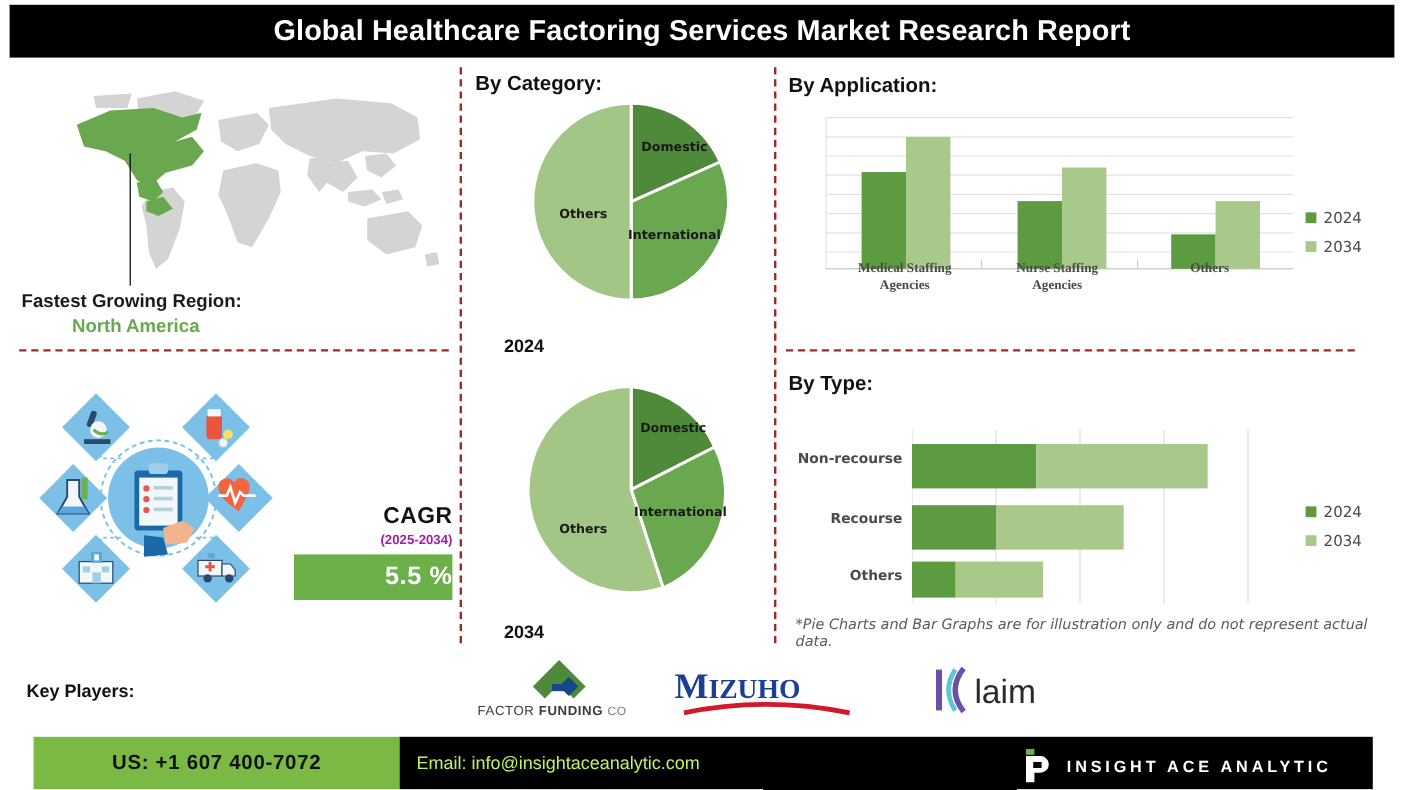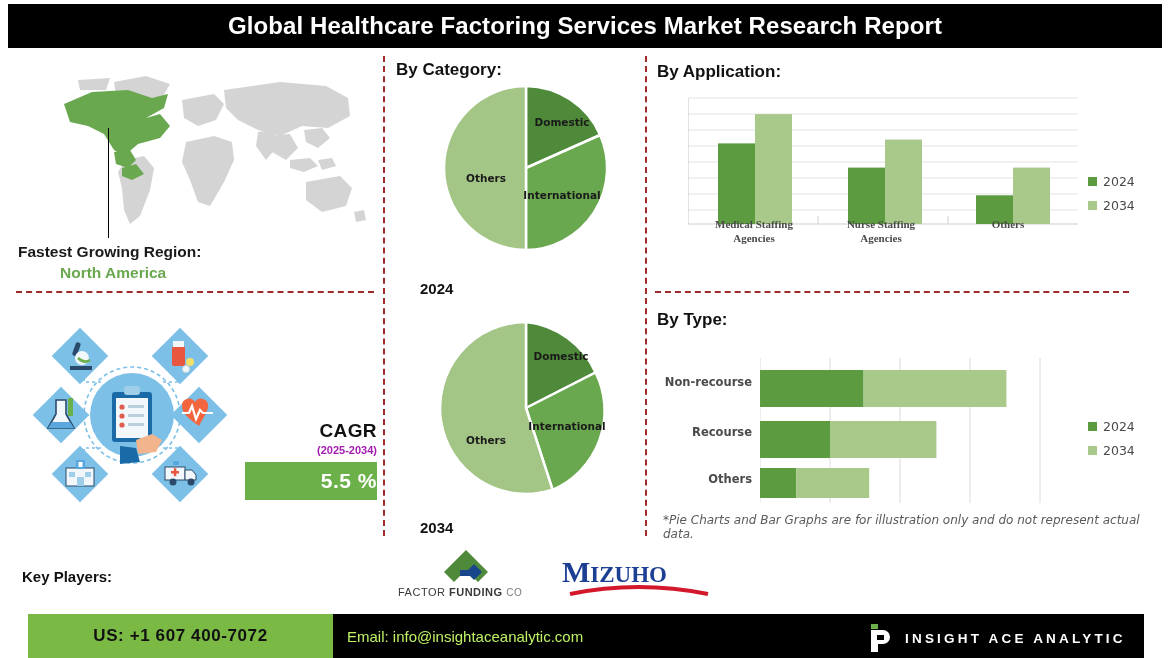--- a/index.html
+++ b/index.html
@@ -65,21 +65,21 @@
   .logo svg{display:block;}
 
   
   .footer{position:absolute;left:0;top:614px;width:1170px;height:44px;}
   .foot-green{position:absolute;left:28px;top:0;width:305px;height:44px;background:#79b944;
               display:flex;align-items:center;justify-content:center;}
   .foot-green span{font-size:17px;font-weight:bold;color:#111;letter-spacing:.6px;}
   .foot-black{position:absolute;left:333px;top:0;width:811px;height:44px;background:#000;
               display:flex;align-items:center;}
   .foot-email{color:#bef264;font-size:15px;margin-left:14px;}
-  .foot-brand{position:absolute;left:536px;top:10px;display:flex;align-items:center;}
+  .foot-brand{position:absolute;left:520px;top:10px;display:flex;align-items:center;}
   .foot-brand span{color:#fff;font-size:13.5px;font-weight:bold;letter-spacing:3.2px;margin-left:12px;}
 </style>
 </head>
 <body>
 
 <div id="page">
 
   <div class="header">
     <h1>Global Healthcare Factoring Services Market Research Report</h1>
   </div>
@@ -346,20 +346,28 @@
     </svg>
   </div>
 
   <div class="logo" style="left:560px;top:556px;">
     <svg width="158" height="44" viewBox="0 0 158 44" xmlns="http://www.w3.org/2000/svg">
       <text x="2" y="26" font-family="Liberation Serif, serif" font-size="30" font-weight="bold" fill="#1c3f94">M<tspan font-size="23">IZUHO</tspan></text>
       <path d="M10 38 q68 -14 138 0" stroke="#d3182c" stroke-width="4" fill="none"></path>
     </svg>
   </div>
 
+  <div class="logo" style="left:776px;top:552px;">
+    <svg width="126" height="46" viewBox="0 0 126 46" xmlns="http://www.w3.org/2000/svg">
+      <rect x="4" y="6" width="5" height="34" fill="#6b4fa8"></rect>
+      <path d="M20 6 q-11 17 0 34" stroke="#5bc8d8" stroke-width="4" fill="none"></path>
+      <path d="M27 5 q-14 18 0 36" stroke="#6b4fa8" stroke-width="4.5" fill="none"></path>
+      <text x="36" y="34" font-family="Liberation Sans, sans-serif" font-size="28" fill="#2a2a2a">laim</text>
+    </svg>
+  </div>
 
 
   <div class="footer">
     <div class="foot-green">
       <span>US: +1 607 400-7072</span>
     </div>
     <div class="foot-black">
       <span class="foot-email">Email: info@insightaceanalytic.com</span>
       <div class="foot-brand">
         <svg width="24" height="28" viewBox="0 0 24 28" xmlns="http://www.w3.org/2000/svg">

